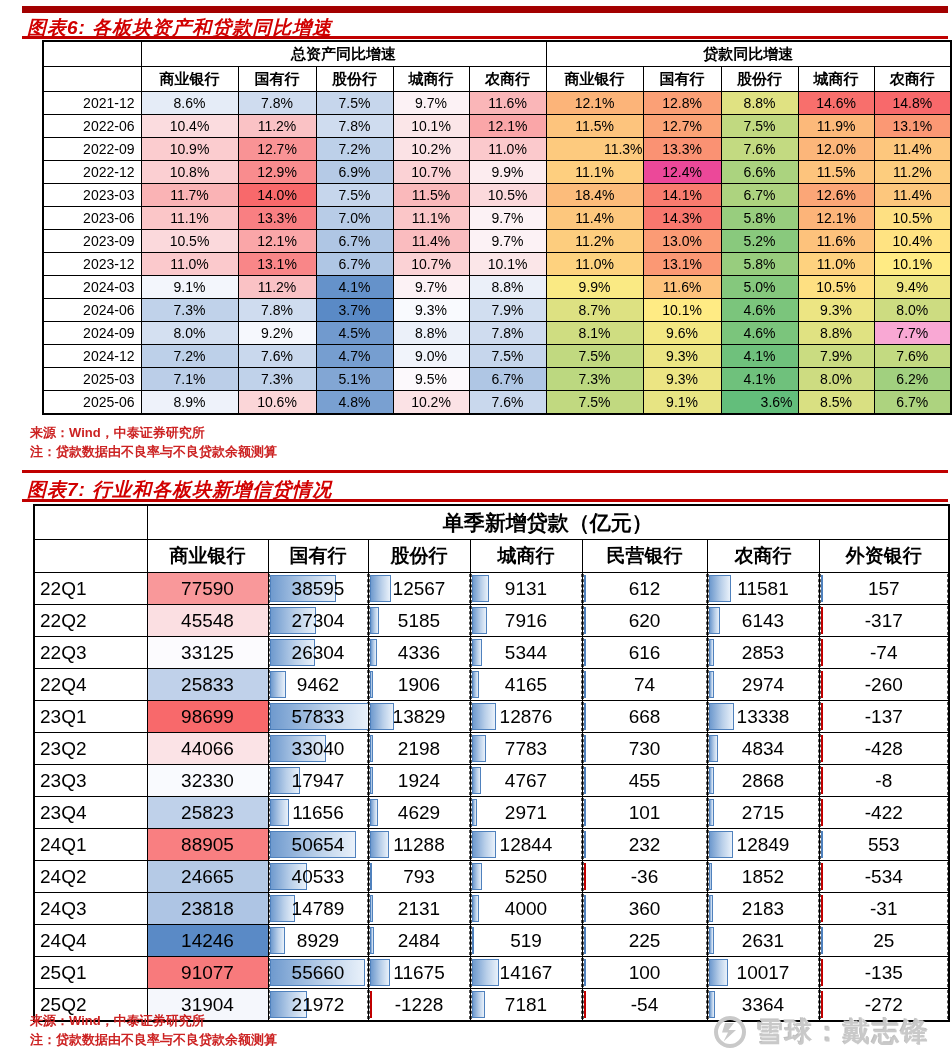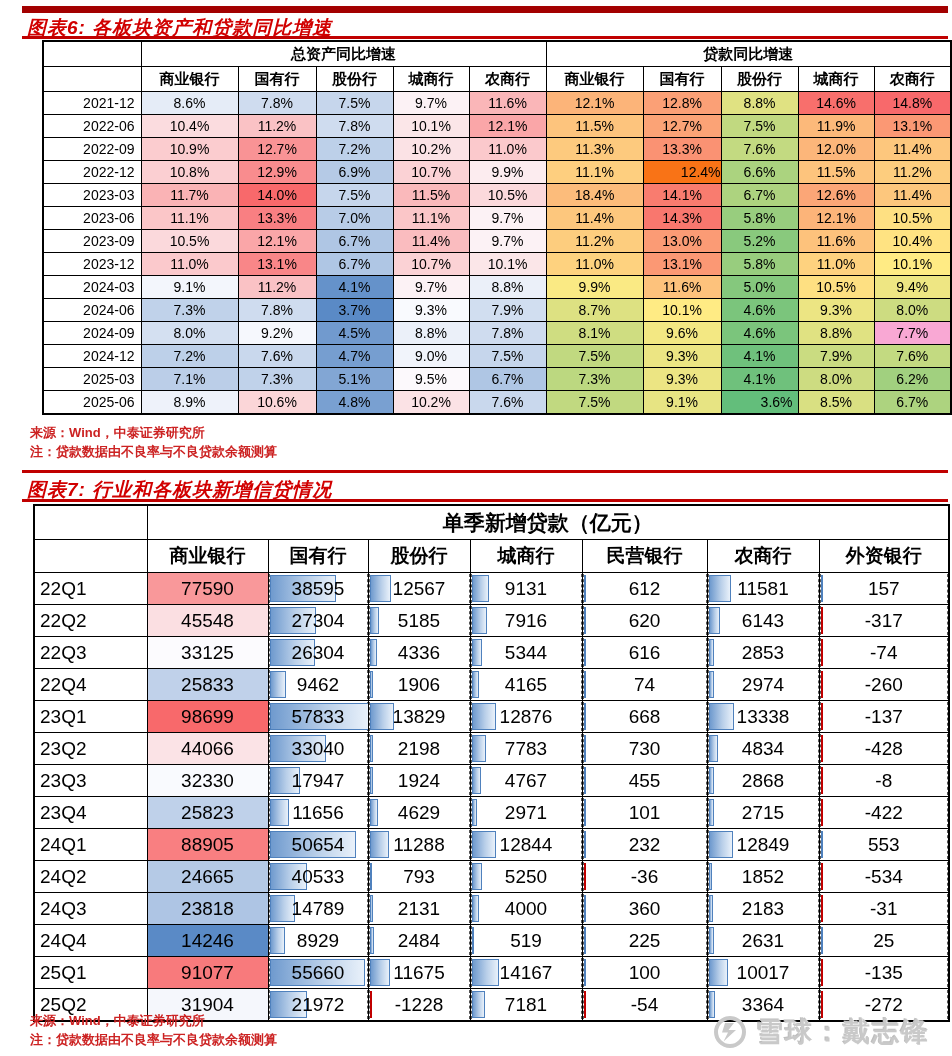--- a/index.html
+++ b/index.html
@@ -109,35 +109,35 @@
           <td style="background: rgb(252, 185, 122);">11.9%</td>
           <td style="background: rgb(251, 152, 116);">13.1%</td>
         </tr>
         <tr>
           <th>2022-09</th>
           <td style="background: rgb(251, 204, 207);">10.9%</td>
           <td style="background: rgb(249, 147, 149);">12.7%</td>
           <td style="background: rgb(189, 208, 233);">7.2%</td>
           <td style="background: rgb(251, 226, 229);">10.2%</td>
           <td style="background: rgb(251, 201, 204);">11.0%</td>
-          <td style="background: rgb(253, 202, 126);">11.3%</td>
+          <td style="background: rgb(253, 202, 126); text-align: right;">11.3%</td>
           <td style="background: rgb(250, 146, 115);">13.3%</td>
           <td style="background: rgb(195, 218, 129);">7.6%</td>
           <td style="background: rgb(252, 182, 122);">12.0%</td>
           <td style="background: rgb(253, 199, 125);">11.4%</td>
         </tr>
         <tr>
           <th>2022-12</th>
           <td style="background: rgb(251, 207, 210);">10.8%</td>
           <td style="background: rgb(249, 140, 142);">12.9%</td>
           <td style="background: rgb(181, 202, 230);">6.9%</td>
           <td style="background: rgb(251, 210, 213);">10.7%</td>
           <td style="background: rgb(252, 236, 239);">9.9%</td>
           <td style="background: rgb(254, 207, 127);">11.1%</td>
-          <td style="background: #f97316; text-align: right;">12.4%</td>
+          <td style="background: #ec4899;">12.4%</td>
           <td style="background: rgb(171, 211, 127);">6.6%</td>
           <td style="background: rgb(253, 196, 125);">11.5%</td>
           <td style="background: rgb(253, 205, 126);">11.2%</td>
         </tr>
         <tr>
           <th>2023-03</th>
           <td style="background: rgb(250, 179, 181);">11.7%</td>
           <td style="background: rgb(248, 105, 107);">14.0%</td>
           <td style="background: rgb(198, 214, 236);">7.5%</td>
           <td style="background: rgb(250, 185, 187);">11.5%</td>

